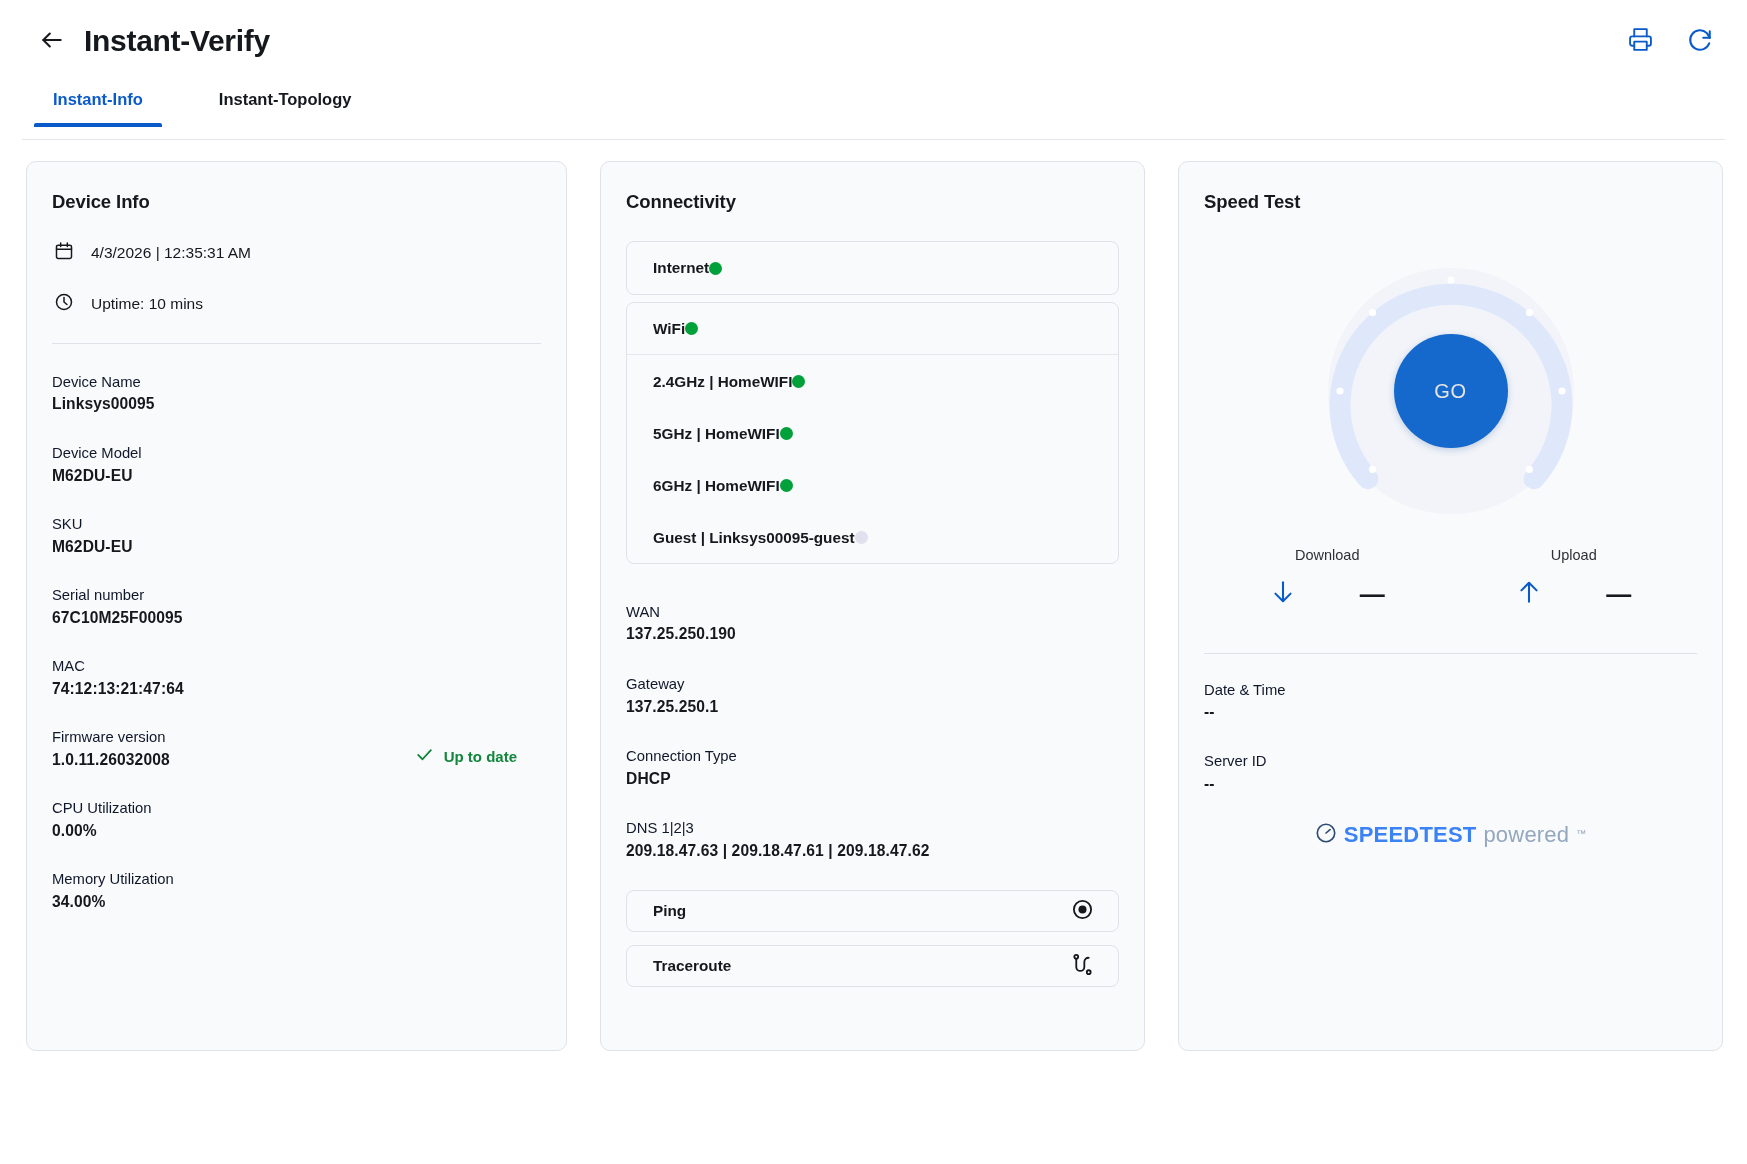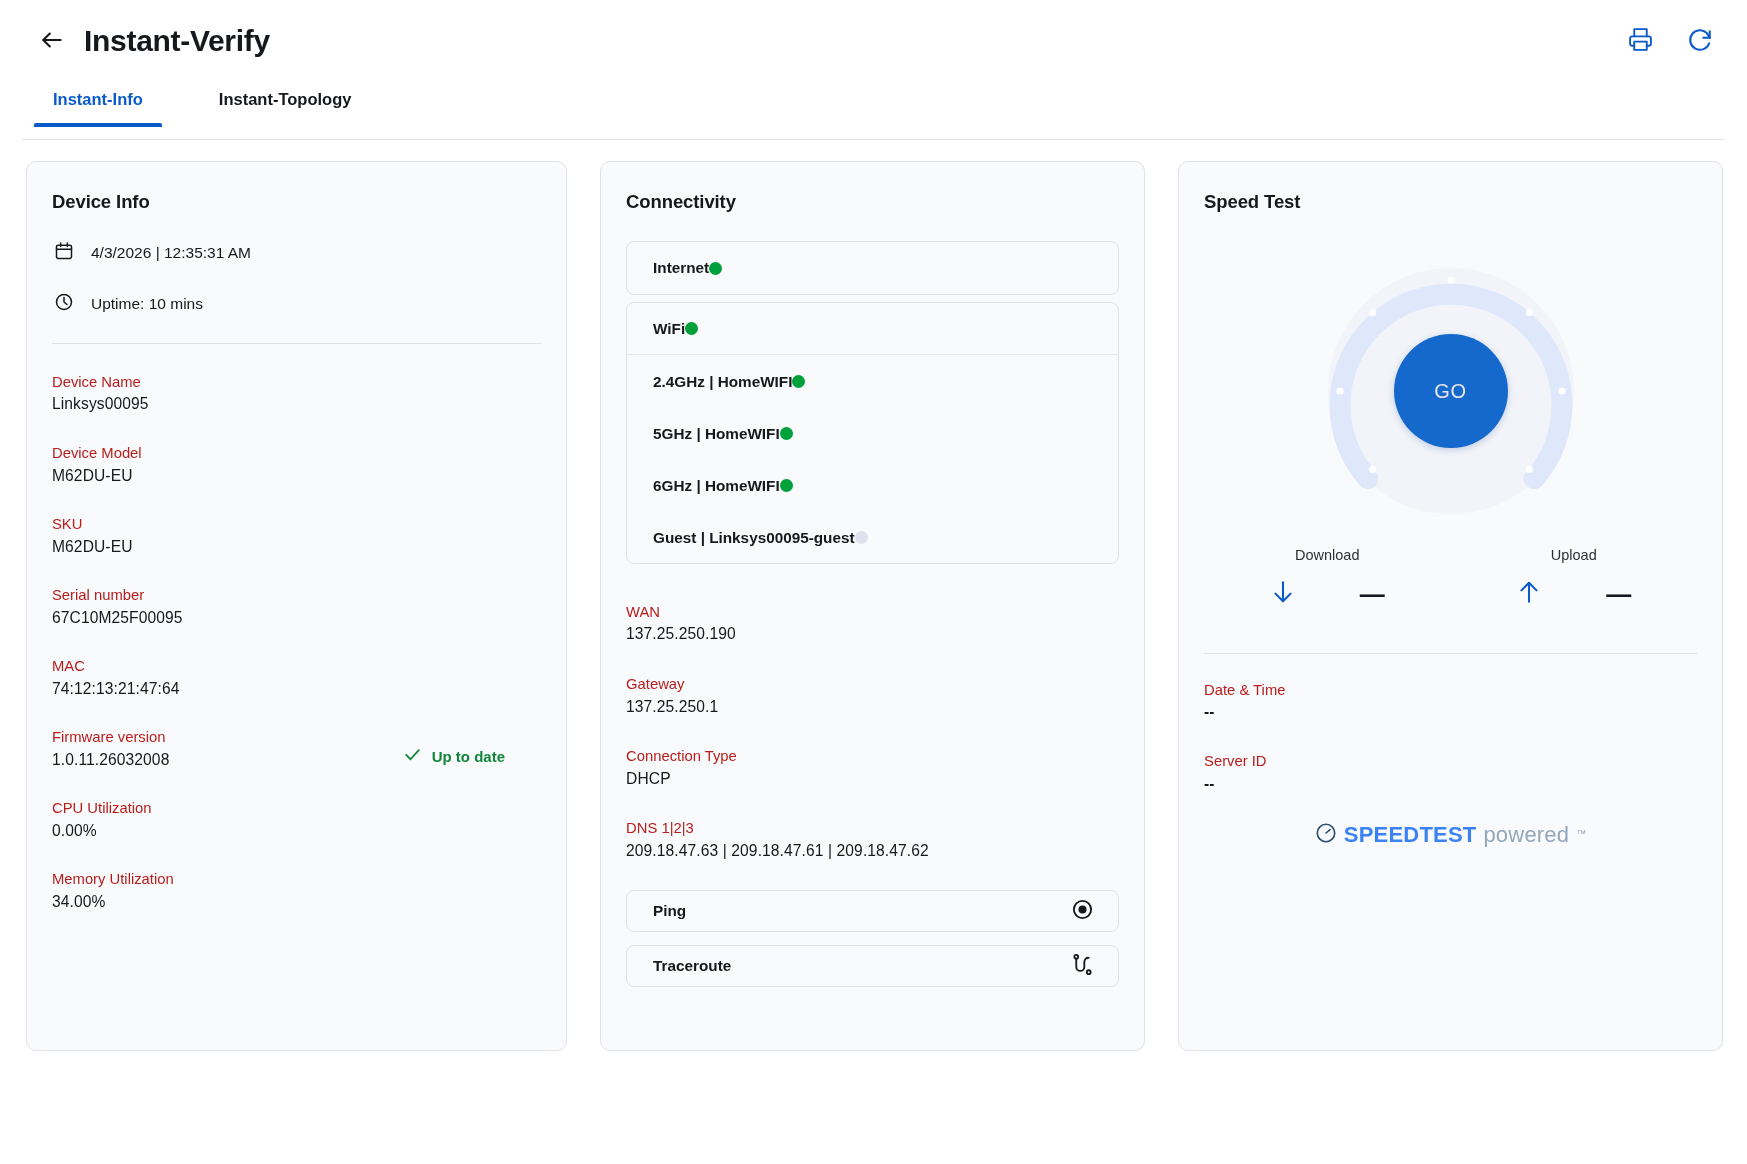--- a/index.html
+++ b/index.html
@@ -123,33 +123,33 @@
     margin: 22px 0 28px 0;
   }
 
   
   .field {
     margin-bottom: 27px;
     position: relative;
   }
   .field-label {
     font-size: 14.8px;
-    color: #b91c1c;
+    color: #0f172a;
     line-height: 1.45;
   }
   .field-value {
     font-size: 15.6px;
-    font-weight: normal;
+    font-weight: bold;
     color: #15181c;
     line-height: 1.45;
     letter-spacing: 0.1px;
   }
   .field-badge {
     position: absolute;
-    right: 36px;
+    right: 24px;
     top: 18px;
     display: flex;
     align-items: center;
     gap: 10px;
     color: #12863c;
     font-size: 15px;
     font-weight: bold;
   }
 
   

